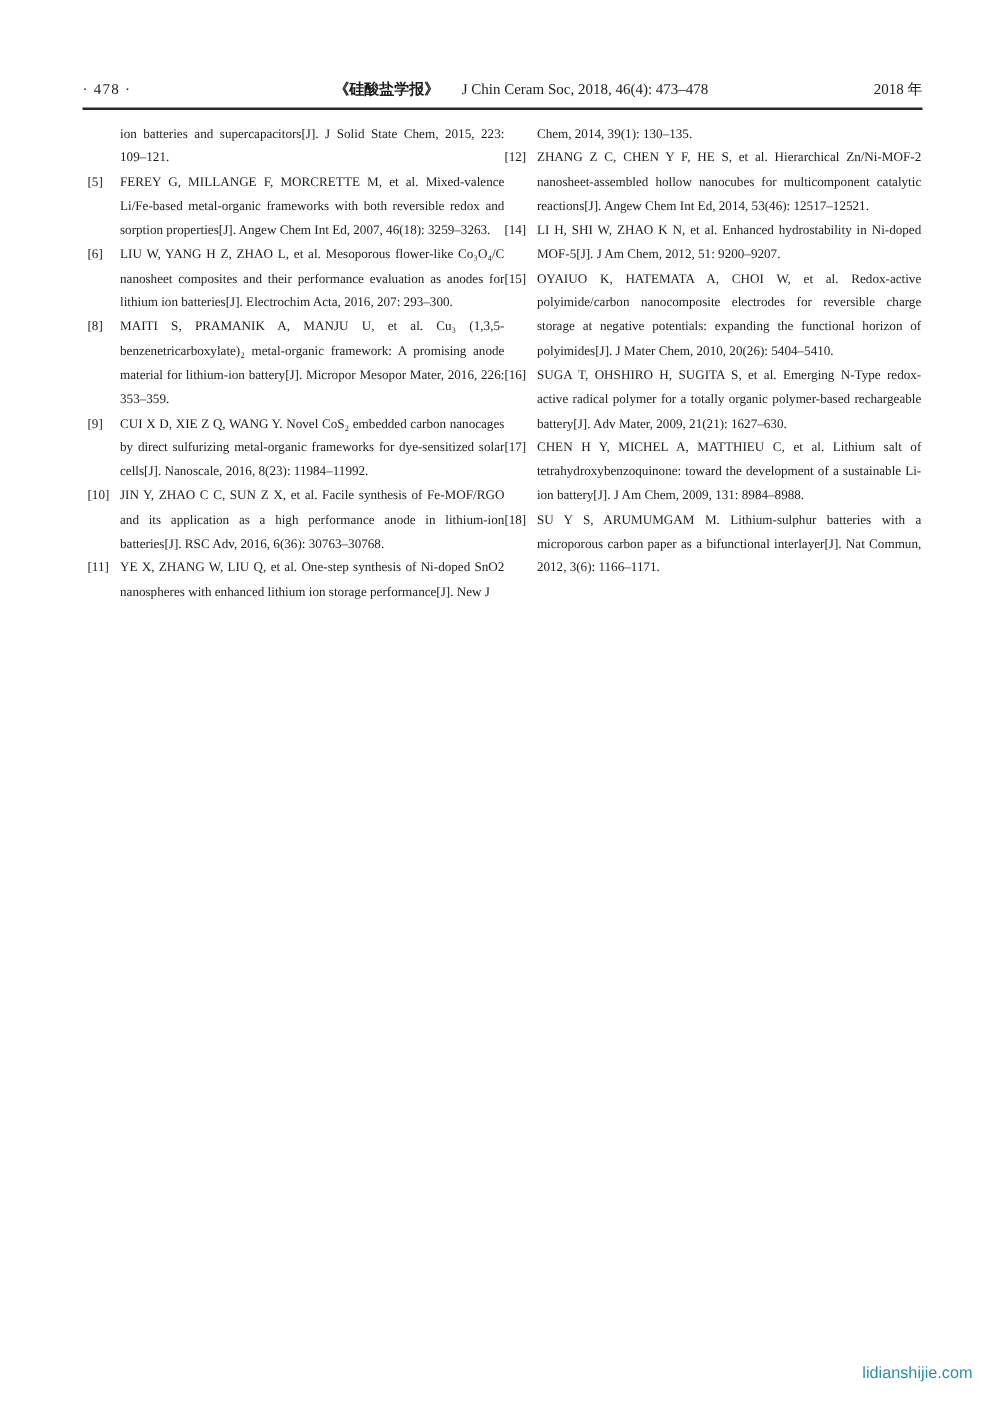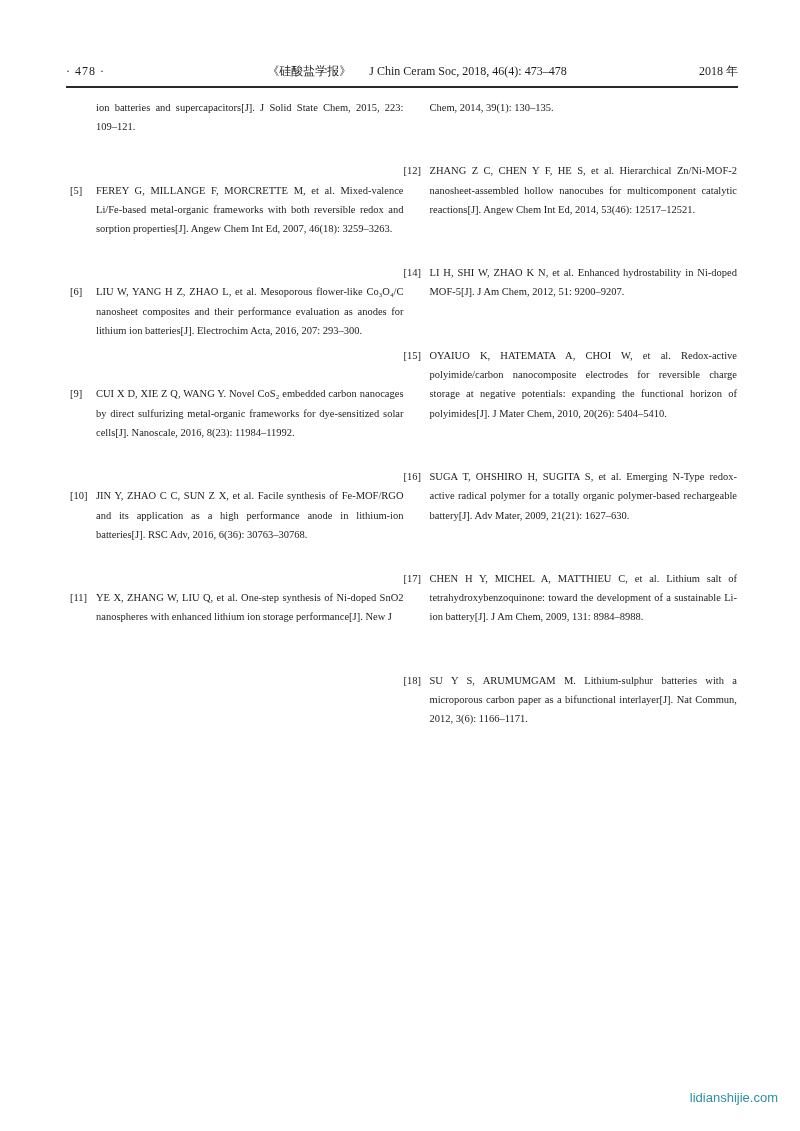--- a/index.html
+++ b/index.html
@@ -31,20 +31,21 @@
     min-width: 90px;
     text-align: left;
     letter-spacing: 1px;
   }
   .page-header .journal {
     flex: 1;
     text-align: center;
   }
   .page-header .journal .cn {
     margin-right: 18px;
+    font-weight: bold;
   }
   .page-header .year {
     min-width: 60px;
     text-align: right;
   }
   .columns {
     position: absolute;
     top: 98px;
     left: 70px;
     right: 63px;
@@ -58,21 +59,20 @@
     font-size: 10.5px;
     line-height: 19.3px;
     text-align: justify;
     padding-left: 26px;
     text-indent: -26px;
   }
   .ref .ref-label {
     display: inline-block;
     width: 26px;
     text-indent: 0;
-    margin-top: 44px;
   }
   .ref.cont {
     text-indent: 0;
   }
   .watermark {
     position: absolute;
     right: 22px;
     bottom: 26px;
     font-family: "Liberation Sans", "DejaVu Sans", sans-serif;
     font-size: 13px;
@@ -88,20 +88,21 @@
     <span class="cn">《硅酸盐学报》</span><span class="en">J Chin Ceram Soc, 2018, 46(4): 473–478</span>
   </span>
   <span class="year">2018 年</span>
 </header>
 
 <main class="columns">
   <div class="col" id="col-left">
       <div class="ref cont"><span>ion batteries and supercapacitors[J]. J Solid State Chem, 2015, 223: 109–121.</span></div>
       <div class="ref"><span class="ref-label">[5]</span><span>FEREY G, MILLANGE F, MORCRETTE M, et al. Mixed-valence Li/Fe-based metal-organic frameworks with both reversible redox and sorption properties[J]. Angew Chem Int Ed, 2007, 46(18): 3259–3263.</span></div>
       <div class="ref"><span class="ref-label">[6]</span><span>LIU W, YANG H Z, ZHAO L, et al. Mesoporous flower-like Co₃O₄/C nanosheet composites and their performance evaluation as anodes for lithium ion batteries[J]. Electrochim Acta, 2016, 207: 293–300.</span></div>
+      <div class="ref"><span class="ref-label">[8]</span><span>MAITI S, PRAMANIK A, MANJU U, et al. Cu₃ (1,3,5-benzenetricarboxylate)₂ metal-organic framework: A promising anode material for lithium-ion battery[J]. Micropor Mesopor Mater, 2016, 226: 353–359.</span></div>
       <div class="ref"><span class="ref-label">[9]</span><span>CUI X D, XIE Z Q, WANG Y. Novel CoS₂ embedded carbon nanocages by direct sulfurizing metal-organic frameworks for dye-sensitized solar cells[J]. Nanoscale, 2016, 8(23): 11984–11992.</span></div>
       <div class="ref"><span class="ref-label">[10]</span><span>JIN Y, ZHAO C C, SUN Z X, et al. Facile synthesis of Fe-MOF/RGO and its application as a high performance anode in lithium-ion batteries[J]. RSC Adv, 2016, 6(36): 30763–30768.</span></div>
       <div class="ref"><span class="ref-label">[11]</span><span>YE X, ZHANG W, LIU Q, et al. One-step synthesis of Ni-doped SnO2 nanospheres with enhanced lithium ion storage performance[J]. New J</span></div>
     </div>
   <div class="col" id="col-right">
       <div class="ref cont"><span>Chem, 2014, 39(1): 130–135.</span></div>
       <div class="ref"><span class="ref-label">[12]</span><span>ZHANG Z C, CHEN Y F, HE S, et al. Hierarchical Zn/Ni-MOF-2 nanosheet-assembled hollow nanocubes for multicomponent catalytic reactions[J]. Angew Chem Int Ed, 2014, 53(46): 12517–12521.</span></div>
       <div class="ref"><span class="ref-label">[14]</span><span>LI H, SHI W, ZHAO K N, et al. Enhanced hydrostability in Ni-doped MOF-5[J]. J Am Chem, 2012, 51: 9200–9207.</span></div>
       <div class="ref"><span class="ref-label">[15]</span><span>OYAIUO K, HATEMATA A, CHOI W, et al. Redox-active polyimide/carbon nanocomposite electrodes for reversible charge storage at negative potentials: expanding the functional horizon of polyimides[J]. J Mater Chem, 2010, 20(26): 5404–5410.</span></div>
       <div class="ref"><span class="ref-label">[16]</span><span>SUGA T, OHSHIRO H, SUGITA S, et al. Emerging N-Type redox-active radical polymer for a totally organic polymer-based rechargeable battery[J]. Adv Mater, 2009, 21(21): 1627–630.</span></div>

